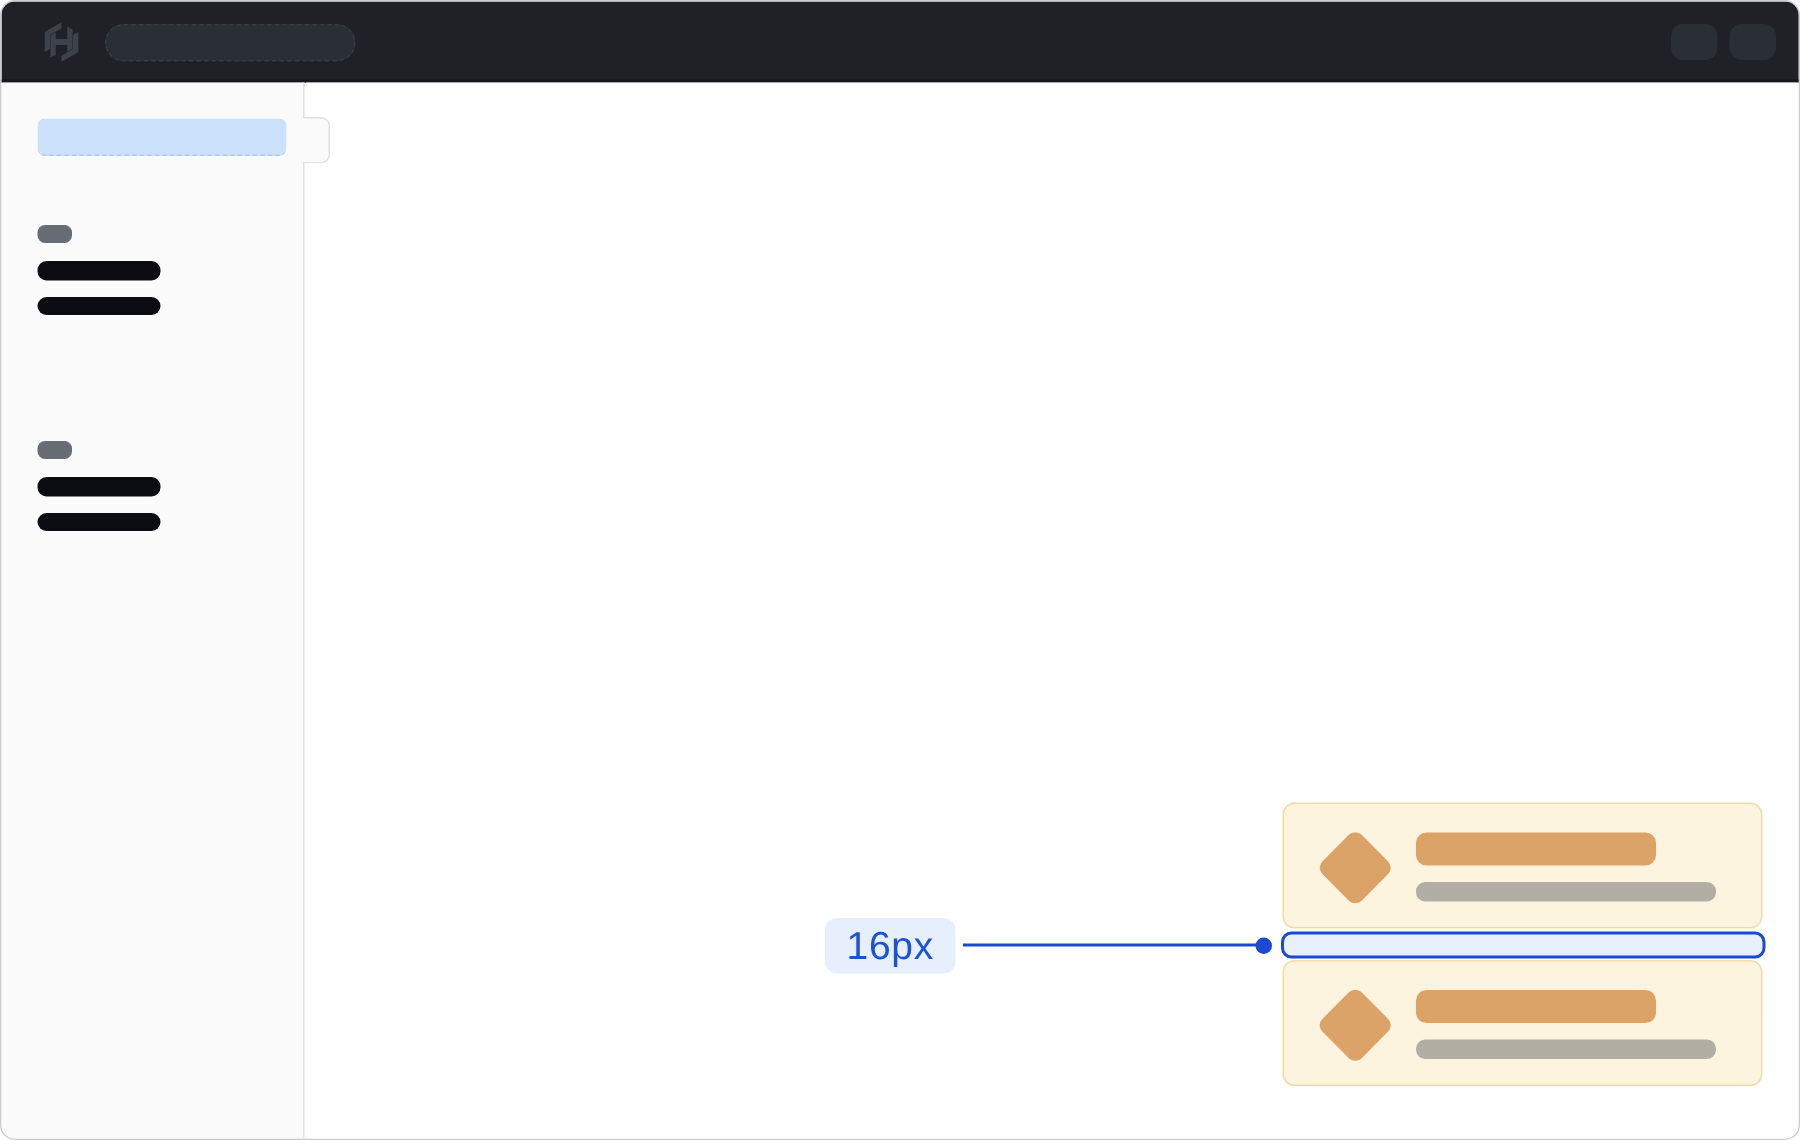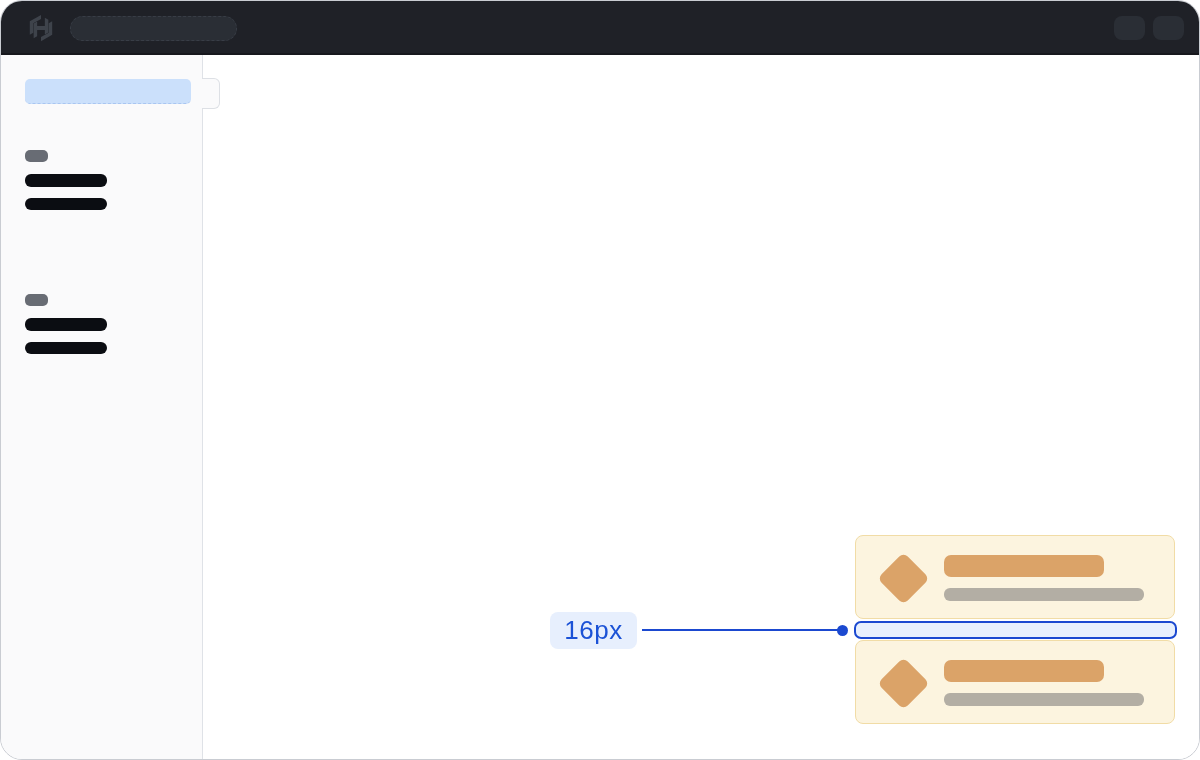--- a/index.html
+++ b/index.html
@@ -1,20 +1,20 @@
 <!DOCTYPE html>
 <html><head>
 <meta charset="utf-8">
 <style>
   * { box-sizing: border-box; margin: 0; padding: 0; }
   html,body { background:#ffffff; font-family:"Liberation Sans", sans-serif; }
 
   .window{
     position:relative; width:1200px; height:760px;
-    background:#ffffff; border:1px solid #c9ccd2; border-radius:22px;
+    background:#ffffff; border:1px solid #c9ccd2; border-radius:10px;
     overflow:hidden;
   }
 
   
   .topbar{
     position:absolute; left:0; top:0; width:1200px; height:54px;
     background:#1f2127; border-bottom:2px solid #17181d;
   }
   .logo{
     position:absolute; left:26px; top:13px; width:28px; height:28px;

